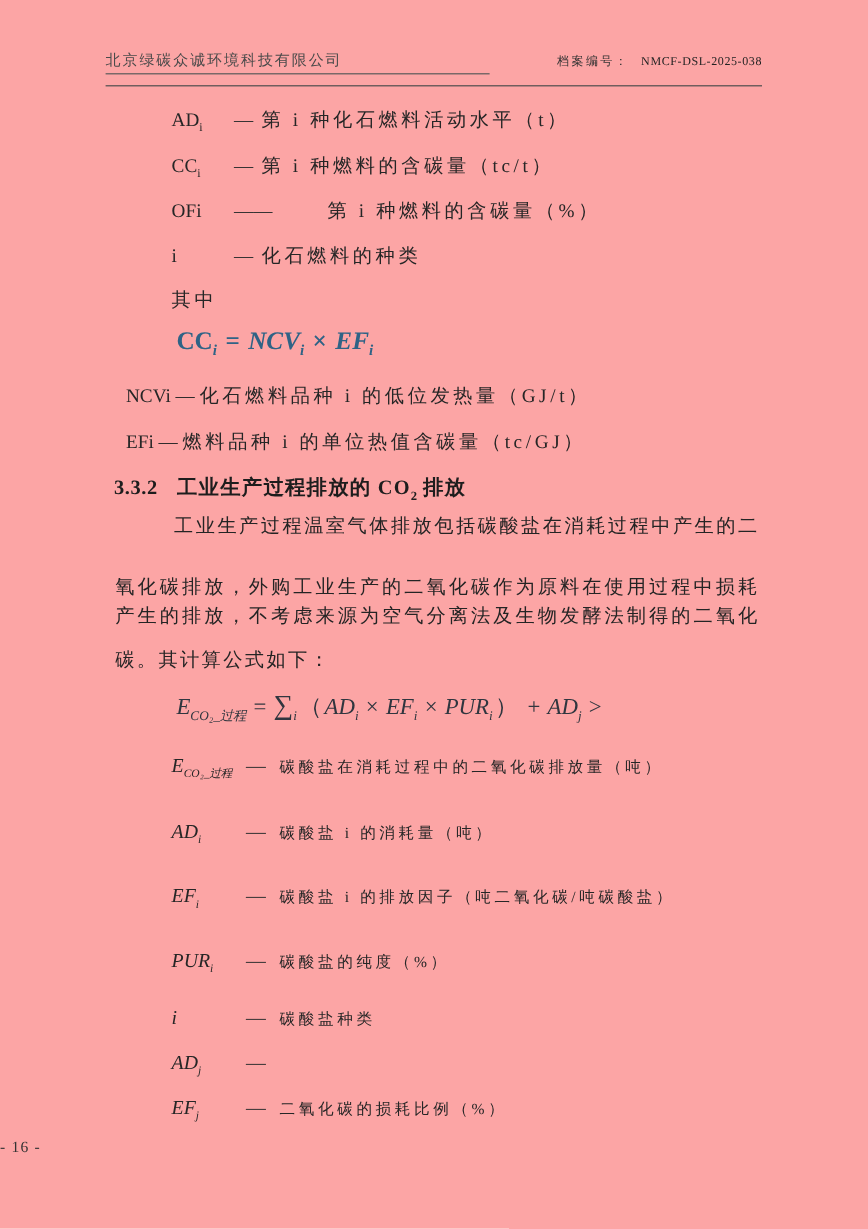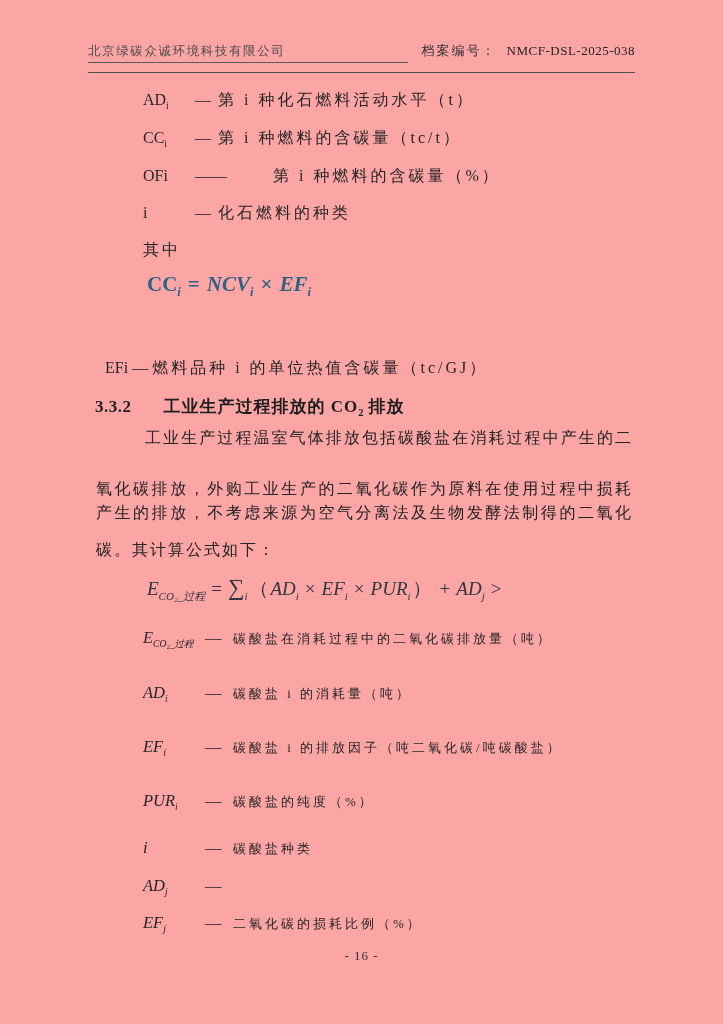--- a/index.html
+++ b/index.html
@@ -10,21 +10,21 @@
   
   .header{
     position:absolute;left:88px;top:42px;width:547px;
     border-bottom:1.5px solid #4e4e4e;padding-bottom:9px;
     display:flex;justify-content:space-between;align-items:baseline;
   }
   .company{
     font-size:12.5px;letter-spacing:1.6px;color:#4a4a4a;
     width:320px;border-bottom:1px solid #5a5a5a;padding-bottom:2px;
   }
-  .archive{font-size:13px;color:#333;white-space:nowrap;}
+  .archive{font-size:10px;color:#333;white-space:nowrap;}
   .archive-label{letter-spacing:2px;}
   .archive-code{margin-left:10px;letter-spacing:0.5px;color:#222;}
   
   .abs{position:absolute;white-space:nowrap;}
   sub{font-size:62%;line-height:0;}
   .it{font-style:italic;text-align:center;}
   .up{font-style:normal;}
   
   .fuel-row{left:143px;display:flex;font-size:16px;align-items:baseline;}
   .fuel-term{width:52px;}
@@ -37,21 +37,21 @@
     color:#2f6386;font-style:italic;
   }
   .formula-cc .op{margin:0 7px;font-style:normal;}
   .formula-cc sub{font-size:60%;}
   
   .sym-line{left:105px;font-size:16px;}
   .sym-line .desc{letter-spacing:3px;margin-left:4px;}
   .sym-line .dash{margin-left:4px;}
   
   .section-title{left:95px;top:395px;font-size:17px;font-weight:bold;letter-spacing:1px;color:#1d1d1d;}
-  .section-num{margin-right:32px;letter-spacing:0.5px;}
+  .section-num{margin-right:16px;letter-spacing:0.5px;}
   .section-title sub{font-weight:bold;}
   .section-post{margin-left:4px;}
   
   .para-line{
     left:96px;width:537px;font-size:16px;letter-spacing:2px;color:#242424;
     text-align:justify;text-align-last:justify;text-justify:distribute;
     white-space:normal;overflow:hidden;height:24px;
   }
   .para-line.first{padding-left:49px;width:488px;}
   .para-line.last{text-align-last:left;}
@@ -61,21 +61,21 @@
   .formula-e .sigma{font-size:23px;font-style:normal;}
   .formula-e sub{font-size:58%;}
   .formula-e .paren{font-style:normal;margin:0 2px;}
   
   .def-row{left:143px;display:flex;font-size:16.5px;align-items:baseline;}
   .def-sym{min-width:62px;font-style:italic;}
   .def-sym sub{font-size:58%;}
   .def-dash{width:28px;color:#2e2e2e;}
   .def-desc{letter-spacing:3px;font-size:13px;}
   
-  .footer{left:0;right:0;top:948px;text-align:center;font-size:13px;letter-spacing:1px;color:#333;}
+  .footer{left:0;right:0;top:948px;text-align:left;font-size:13px;letter-spacing:1px;color:#333;}
 </style>
 </head>
 <body>
 
 <div class="page">
 
   <div class="header">
     <span class="company">北京绿碳众诚环境科技有限公司</span>
     <span class="archive">
       <span class="archive-label">档案编号：</span><span class="archive-code">NMCF-DSL-2025-038</span>
@@ -102,20 +102,23 @@
     <span class="fuel-dash">—</span>
     <span class="fuel-desc">化石燃料的种类</span>
   </div>
 
   <div class="abs" style="left:143px;top:240px;font-size:16px;letter-spacing:3px">其中</div>
 
   <div class="abs formula-cc">
     <span class="up">CC</span><sub>i</sub><span class="op">=</span><span>NCV</span><sub>i</sub><span class="op">×</span><span>EF</span><sub>i</sub>
   </div>
 
+  <div class="abs sym-line" style="top:320px">
+    <span>NCVi</span><span class="dash">—</span><span class="desc">化石燃料品种 i 的低位发热量（GJ/t）</span>
+  </div>
   <div class="abs sym-line" style="top:358px">
     <span>EFi</span><span class="dash">—</span><span class="desc">燃料品种 i 的单位热值含碳量（tc/GJ）</span>
   </div>
 
   <div class="abs section-title">
     <span class="section-num">3.3.2</span><span>工业生产过程排放的 CO</span><sub>2</sub><span class="section-post">排放</span>
   </div>
 
   <div class="abs para-line first" style="top:428px">工业生产过程温室气体排放包括碳酸盐在消耗过程中产生的二</div>
   <div class="abs para-line" style="top:479px">氧化碳排放，外购工业生产的二氧化碳作为原料在使用过程中损耗</div>

